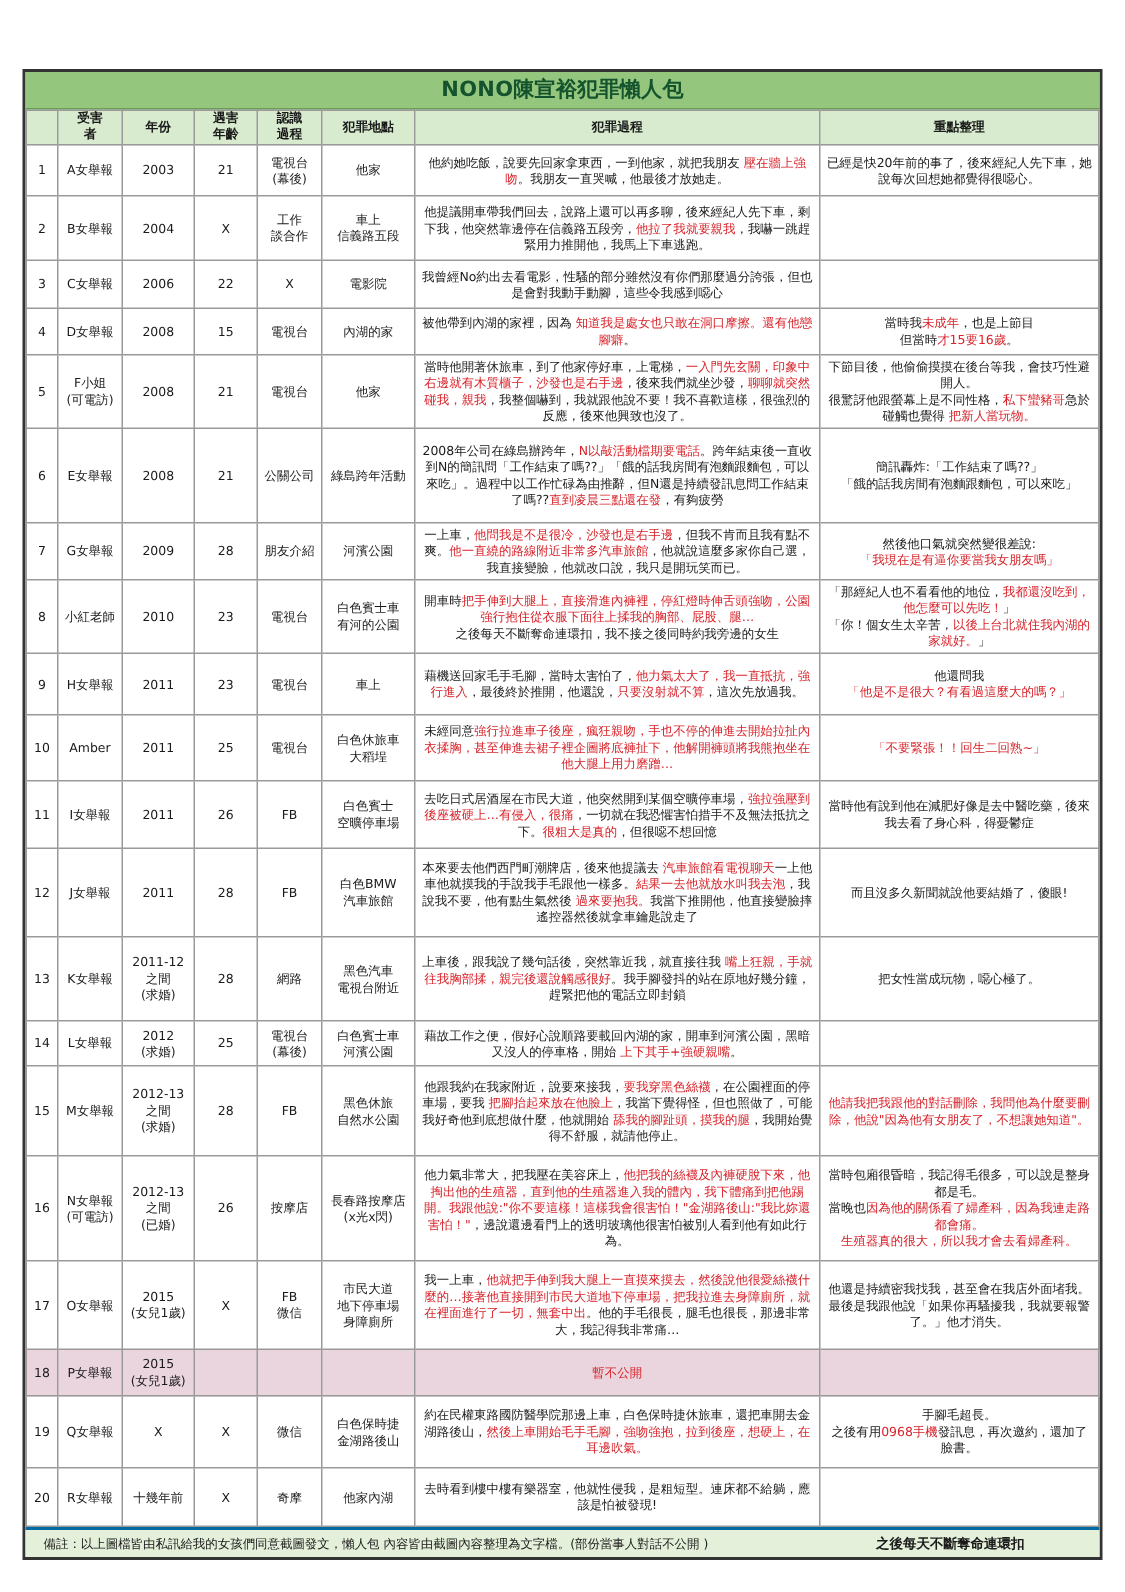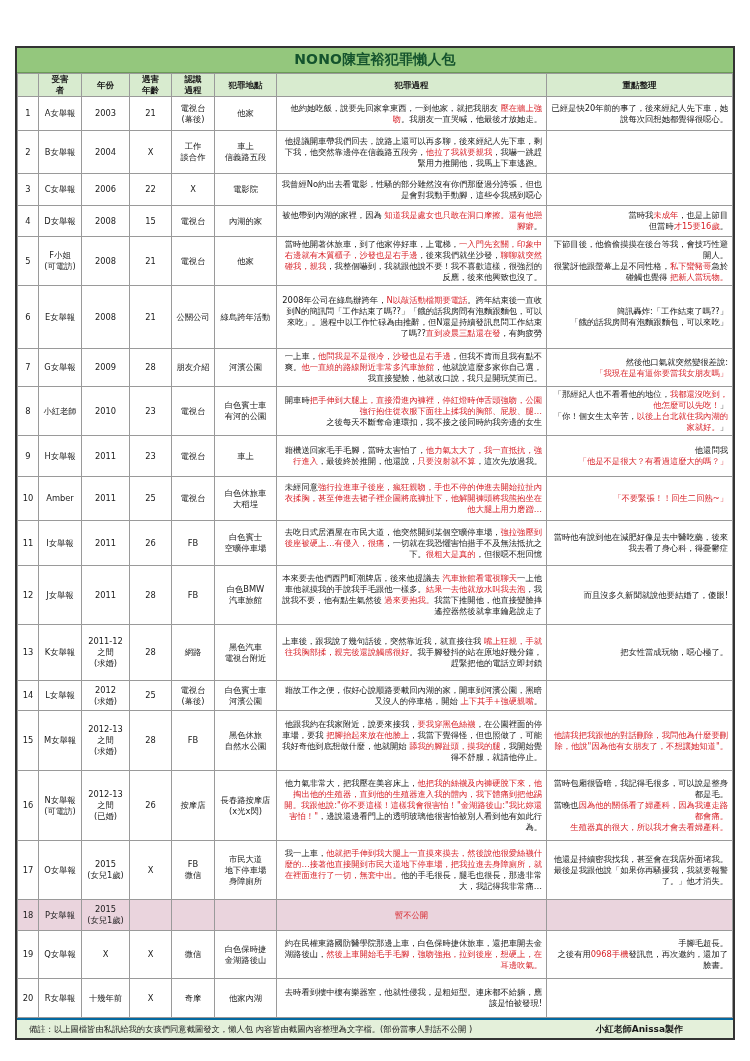--- a/index.html
+++ b/index.html
@@ -4,21 +4,21 @@
 <style>
   html, body { margin:0; padding:0; background:#ffffff; }
   body { width:750px; height:1061px; position:relative; font-family:"DejaVu Sans", "Liberation Sans", sans-serif; color:#1a1a1a; overflow:hidden; }
   .sheet { position:absolute; left:15px; top:46px; width:720px; border:2px solid #333; box-sizing:border-box; background:#fff; }
   .title { height:24px; background:#94c77d; border-bottom:1px solid #6c9a58; display:flex; align-items:center; justify-content:center; font-weight:bold; font-size:14px; color:#14532d; letter-spacing:0.2px; }
   table { border-collapse:collapse; width:100%; table-layout:fixed; }
   th, td { border:1px solid #9a9a9a; font-size:8.3px; line-height:11px; padding:1px 3px; vertical-align:middle; }
   th { background:#d8ebcf; font-weight:bold; height:14px; padding:0 12px; font-size:8.5px; text-align:center; }
   td.c { text-align:center; }
   td.num { text-align:center; }
-  td.txt { text-align:right; padding:2px 4px; }
+  td.txt { text-align:center; padding:2px 4px; }
   .red { color:#d8232a; }
   tr.hidden-row td { background:#ead4dd; }
   .footer { display:flex; justify-content:space-between; align-items:center; background:#e4f0da; border-top:2px solid #0369a1; height:18px; padding:0 10px 0 12px; font-size:8.3px; }
   .footer .credit { font-weight:bold; font-size:9px; margin-right:40px; }
   .col-n{width:21px}.col-v{width:43px}.col-y{width:48px}.col-a{width:42px}.col-m{width:43px}.col-p{width:62px}.col-proc{width:270px}
 </style>
 </head>
 <body>
 
 <div class="sheet">
@@ -244,15 +244,15 @@
           <td class="c">X</td>
           <td class="c">奇摩</td>
           <td class="c">他家內湖</td>
           <td class="txt"><span>去時看到樓中樓有樂器室，他就性侵我，是粗短型。連床都不給躺，應該是怕被發現!</span></td>
           <td class="txt"></td>
         </tr>
       </tbody>
   </table>
   <div class="footer">
     <span>備註：以上圖檔皆由私訊給我的女孩們同意截圖發文，懶人包  內容皆由截圖內容整理為文字檔。(部份當事人對話不公開 )</span>
-    <span class="credit">小紅老師Anissa製作</span>
+    <span class="credit">之後每天不斷奪命連環扣</span>
   </div>
 </div>
 
 </body></html>

